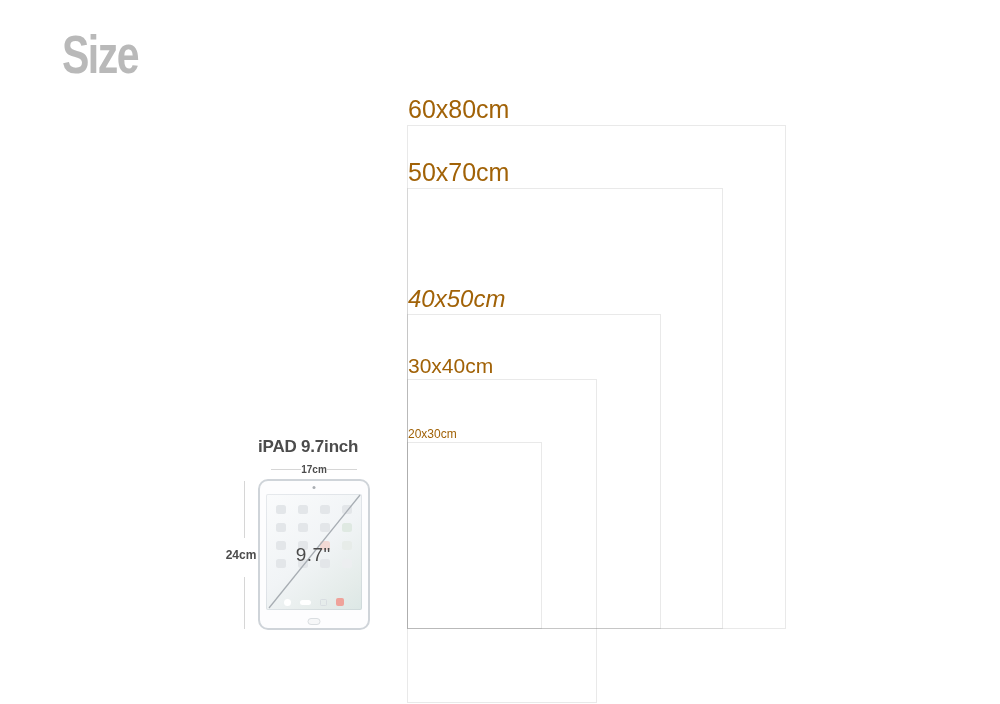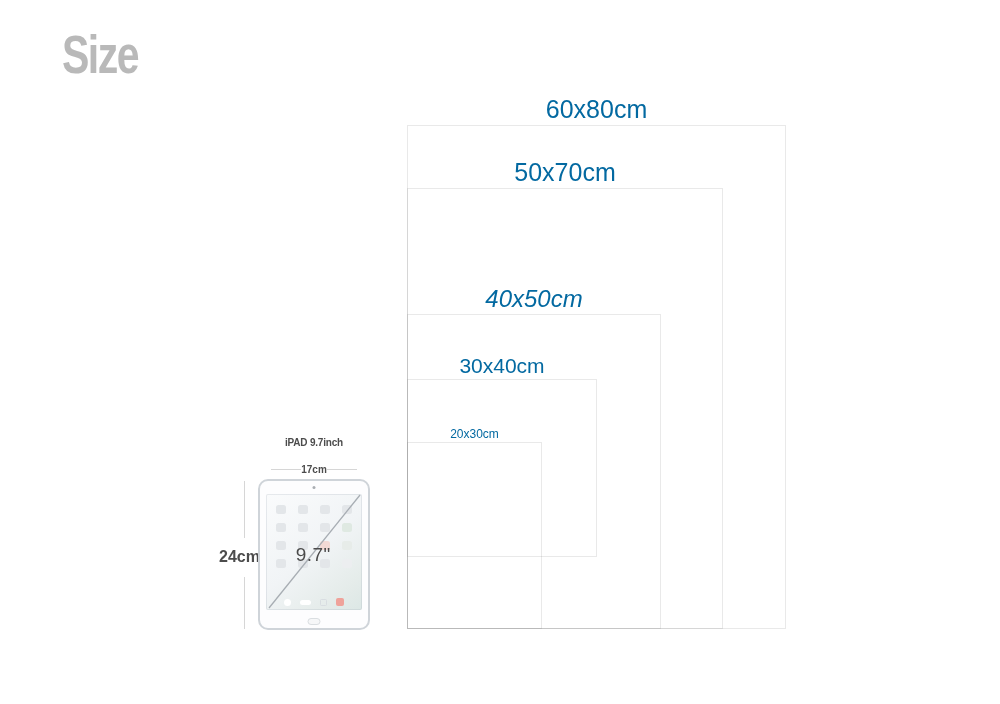--- a/index.html
+++ b/index.html
@@ -15,47 +15,47 @@
   }
   
   .size-rect{
     position:absolute;left:407px;box-sizing:border-box;
     border:1.5px solid rgba(120,120,120,0.16);
     background:transparent;
   }
   .r60{top:114px;width:379px;height:504px;}
   .r50{top:177px;width:316px;height:441px;}
   .r40{top:303px;width:254px;height:315px;font-style:italic;}
-  .r30{top:368px;width:190px;height:178px;}
+  .r30{top:368px;width:190px;height:324px;}
   .r20{top:431px;width:135px;height:187px;}
   .rect-label{
     position:absolute;bottom:100%;left:0;width:100%;margin-bottom:2px;
-    text-align:center;color:#0369a1;white-space:nowrap;
+    text-align:left;color:#a16207;white-space:nowrap;
   }
   .r60 .rect-label,.r50 .rect-label{font-size:25px;}
   .r40 .rect-label{font-size:24px;}
   .r30 .rect-label{font-size:21px;}
   .r20 .rect-label{font-size:12px;}
   
   .ipad-title{
-    position:absolute;left:258px;top:426px;width:112px;text-align:center;
-    font-size:10px;font-weight:bold;color:#4c4c4c;letter-spacing:-0.2px;
+    position:absolute;left:258px;top:426px;width:112px;text-align:left;
+    font-size:17px;font-weight:bold;color:#4c4c4c;letter-spacing:-0.2px;
   }
   .dim-h{
     position:absolute;left:254px;top:453px;width:120px;
     display:flex;align-items:center;justify-content:center;
   }
   .dim-h .dash{height:1px;background:#d6d6d6;flex:0 0 30px;}
   .dim-h .dim-label{font-size:10px;font-weight:bold;color:#4c4c4c;white-space:nowrap;}
   .dim-v-line{position:absolute;left:244px;width:1px;background:#d6d6d6;}
   .dim-v-line.top{top:470px;height:57px;}
   .dim-v-line.bot{top:566px;height:52px;}
   .dim-v-label{
-    position:absolute;left:219px;top:537px;width:44px;
-    font-size:16px;font-weight:bold;color:#4c4c4c;
+    position:absolute;left:219px;top:537px;width:44px;text-align:center;
+    font-size:12px;font-weight:bold;color:#4c4c4c;
   }
   .ipad-body{
     position:absolute;left:258px;top:468px;width:112px;height:151px;
     box-sizing:border-box;border:2px solid #cfd4d9;border-radius:10px;
     background:#fdfdfe;
   }
   .camera{
     position:absolute;top:5px;left:50%;transform:translateX(-50%);
     width:3px;height:3px;border-radius:50%;background:#a9adb2;
   }

